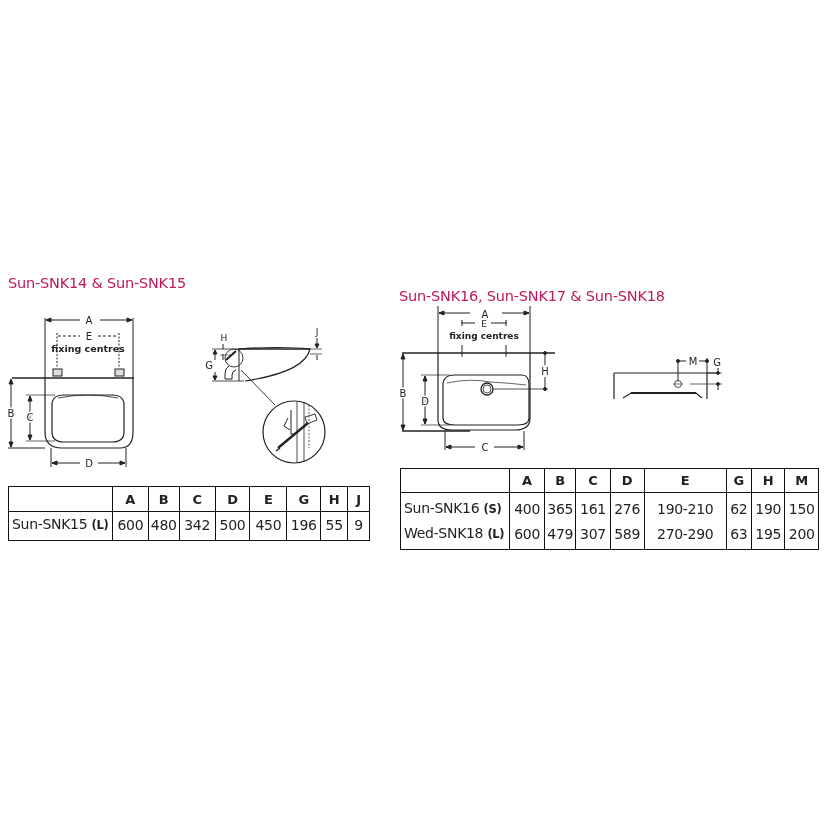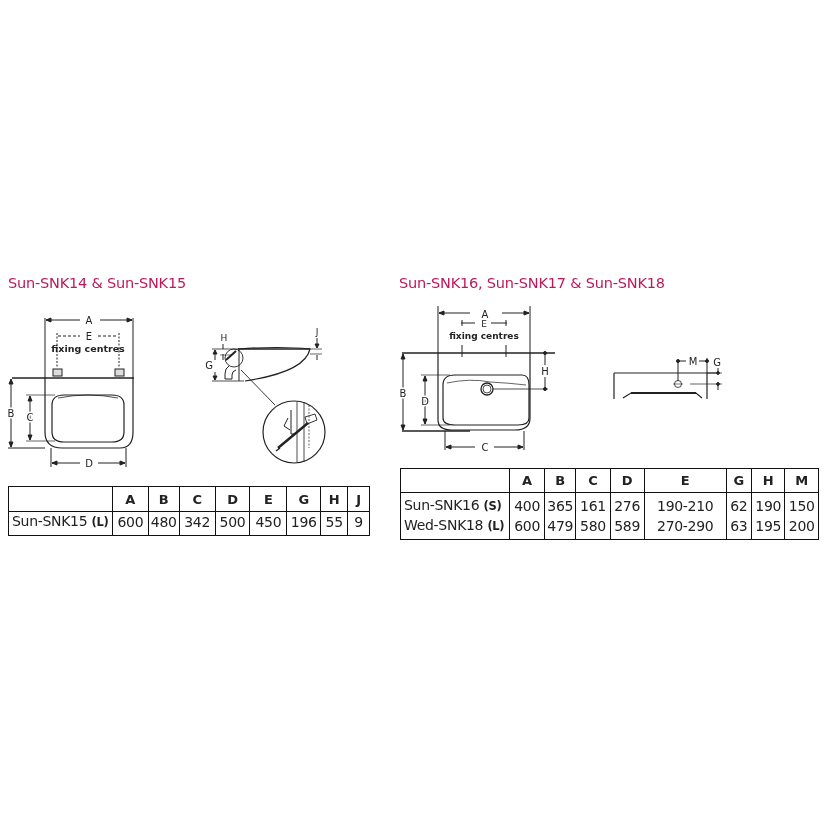--- a/index.html
+++ b/index.html
@@ -8,21 +8,21 @@
   .abs { position:absolute; }
   .title { font-size:14.5px; letter-spacing:-0.2px; color:#be185d; white-space:nowrap; }
   svg.drawing { position:absolute; overflow:visible; }
   svg text { font-family:"DejaVu Sans", sans-serif; fill:#222; }
   table.spec { position:absolute; border-collapse:collapse; border:1.3px solid #111;
                font-family:"DejaVu Sans", sans-serif; color:#222; }
   table.spec th { font-weight:bold; font-size:13px; text-align:center; padding:0;
                   border-left:1.3px solid #111; border-bottom:1.3px solid #111; }
   table.spec th.blank { border-left:none; }
   table.spec td { font-size:14px; padding:0; text-align:center; border-left:1.3px solid #111;
-                  line-height:19px; letter-spacing:-0.3px; }
+                  line-height:24px; letter-spacing:-0.3px; }
   table.spec td.model { text-align:left; border-left:none; padding-left:3px; white-space:nowrap; }
   table.spec td.model b { font-size:11.5px; font-weight:bold; }
   table.spec tr.first td { padding-top:3px; }
   table.spec tr.last td { padding-bottom:3px; }
 </style>
 </head>
 <body>
 
 <div class="abs title" style="left:8px; top:275px;">Sun-SNK14 &amp; Sun-SNK15</div>
 
@@ -153,21 +153,21 @@
     <td>342</td>
     <td>500</td>
     <td>450</td>
     <td>196</td>
     <td>55</td>
     <td>9</td>
   </tr>
 </tbody>
   </table>
 
-<div class="abs title" style="left:399px; top:275px;">Sun-SNK16, Sun-SNK17 &amp; Sun-SNK18</div>
+<div class="abs title" style="left:399px; top:288px;">Sun-SNK16, Sun-SNK17 &amp; Sun-SNK18</div>
 
 <svg class="drawing" style="left:395px; top:300px;" width="170" height="160" viewBox="395 300 170 160">
   <g stroke="#222" fill="none" stroke-width="1">
 
     <line x1="438" y1="306" x2="438" y2="353"></line>
     <line x1="530" y1="306" x2="530" y2="353"></line>
     <line x1="439" y1="313" x2="470" y2="313"></line>
     <line x1="502" y1="313" x2="529" y2="313"></line>
     <path d="M439 313 l5 -2 v4 z" fill="#222"></path>
     <path d="M529 313 l-5 -2 v4 z" fill="#222"></path>
@@ -284,21 +284,21 @@
     <td>276</td>
     <td>190-210</td>
     <td>62</td>
     <td>190</td>
     <td>150</td>
   </tr>
   <tr class="last">
     <td class="model"><span>Wed-SNK18</span> <b>(L)</b></td>
     <td>600</td>
     <td>479</td>
-    <td>580</td>
+    <td>307</td>
     <td>589</td>
     <td>270-290</td>
     <td>63</td>
     <td>195</td>
     <td>200</td>
   </tr>
 </tbody>
   </table>
 
 </body></html>

